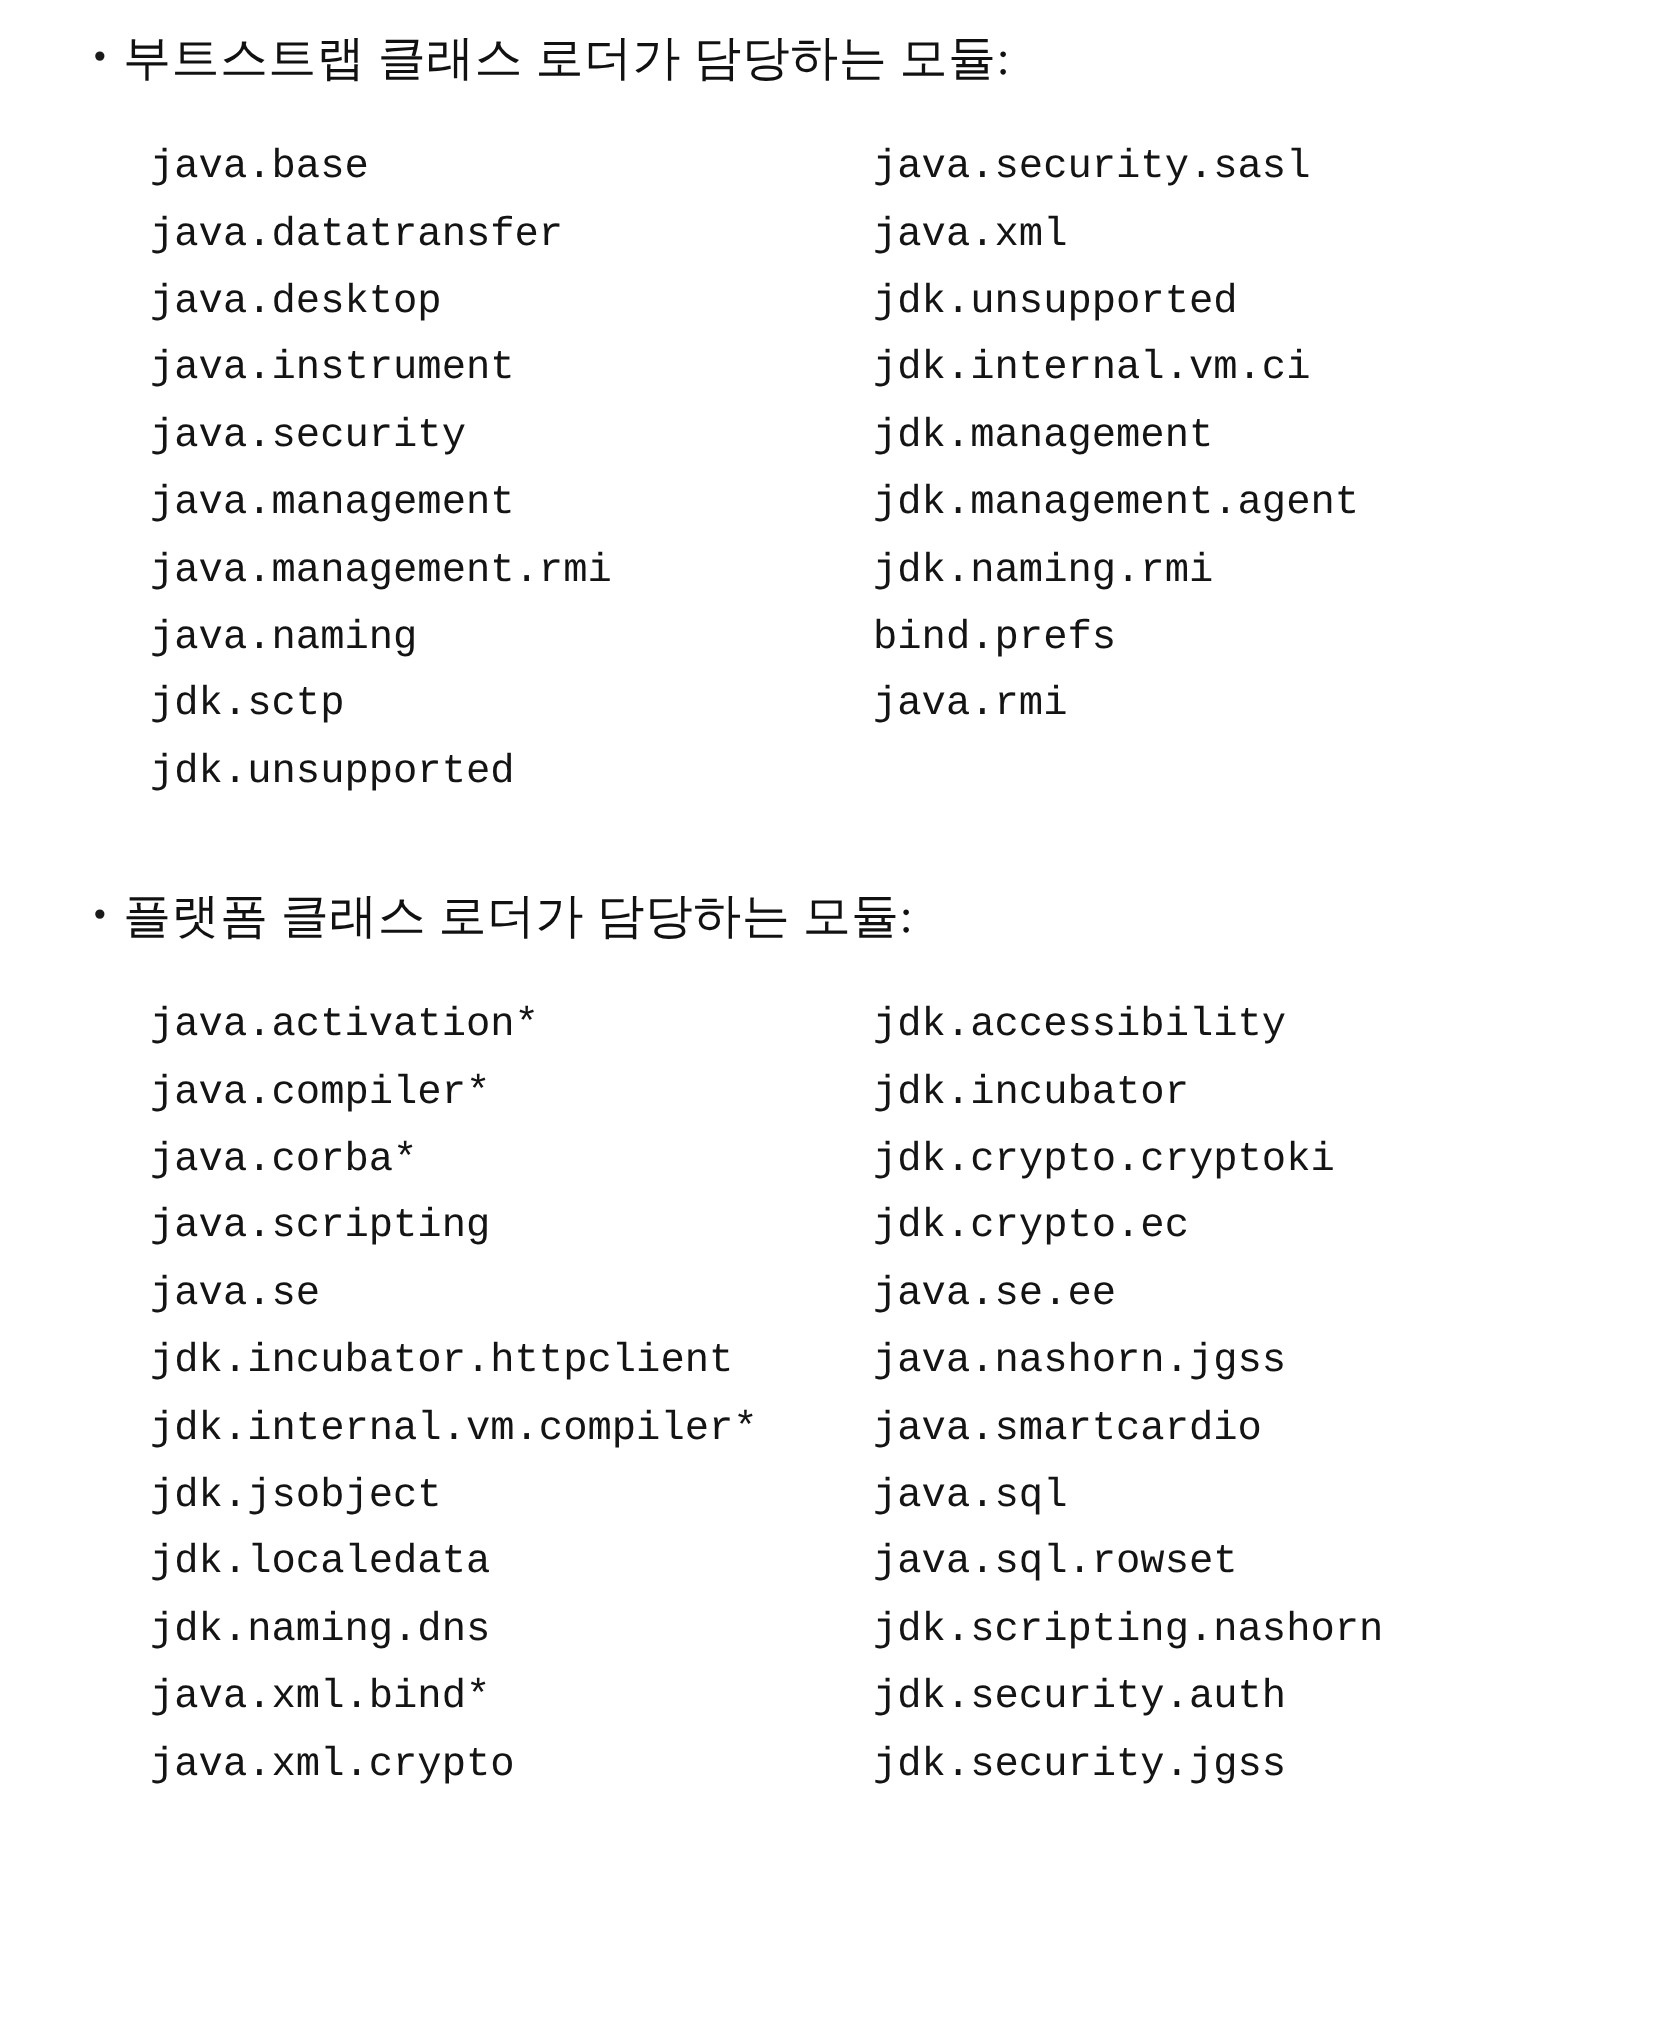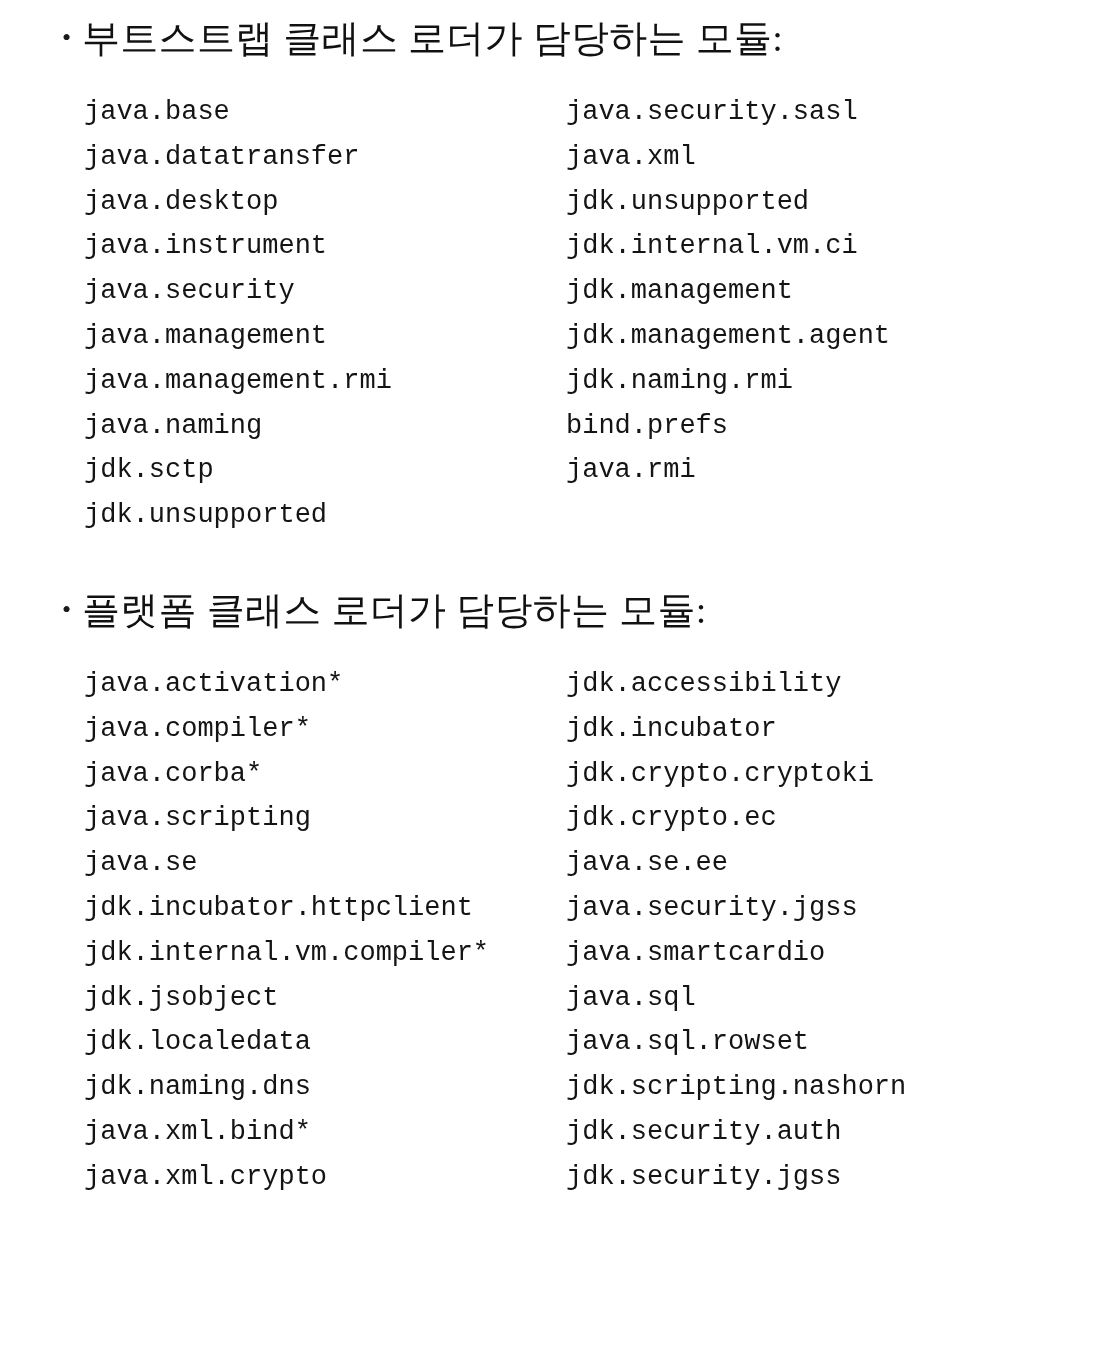--- a/index.html
+++ b/index.html
@@ -30,31 +30,31 @@
   .bullet-dot {
     width: 20px;
     flex: 0 0 20px;
     font-size: 26px;
     line-height: 48px;
     color: #1a1a1a;
     text-align: left;
   }
   .bullet-heading {
     font-family: "Liberation Serif", serif;
-    font-size: 38px;
+    font-size: 32px;
     line-height: 48px;
     letter-spacing: 0.3px;
     color: #111111;
     font-weight: 400;
     white-space: nowrap;
   }
   .module-grid {
     display: grid;
     grid-template-columns: 482px auto;
-    margin: 28px 0 0 44px;
+    margin: 28px 0 0 60px;
   }
   .module-cell {
     font-family: "Liberation Mono", monospace;
     font-size: 27px;
     line-height: 44.8px;
     color: #141414;
     white-space: pre;
     letter-spacing: 0px;
   }
   .gap-after-first {
@@ -123,21 +123,21 @@
       <div class="module-cell">jdk.crypto.cryptoki</div>
 
       <div class="module-cell">java.scripting</div>
       <div class="module-cell">jdk.crypto.ec</div>
 
       <div class="module-cell">java.se</div>
 
       <div class="module-cell">java.se.ee</div>
       <div class="module-cell">jdk.incubator.httpclient</div>
 
-      <div class="module-cell">java.security.jgss</div>
+      <div class="module-cell">java.nashorn.jgss</div>
       <div class="module-cell">jdk.internal.vm.compiler*</div>
 
       <div class="module-cell">java.smartcardio</div>
       <div class="module-cell">jdk.jsobject</div>
 
       <div class="module-cell">java.sql</div>
       <div class="module-cell">jdk.localedata</div>
 
       <div class="module-cell">java.sql.rowset</div>
       <div class="module-cell">jdk.naming.dns</div>

